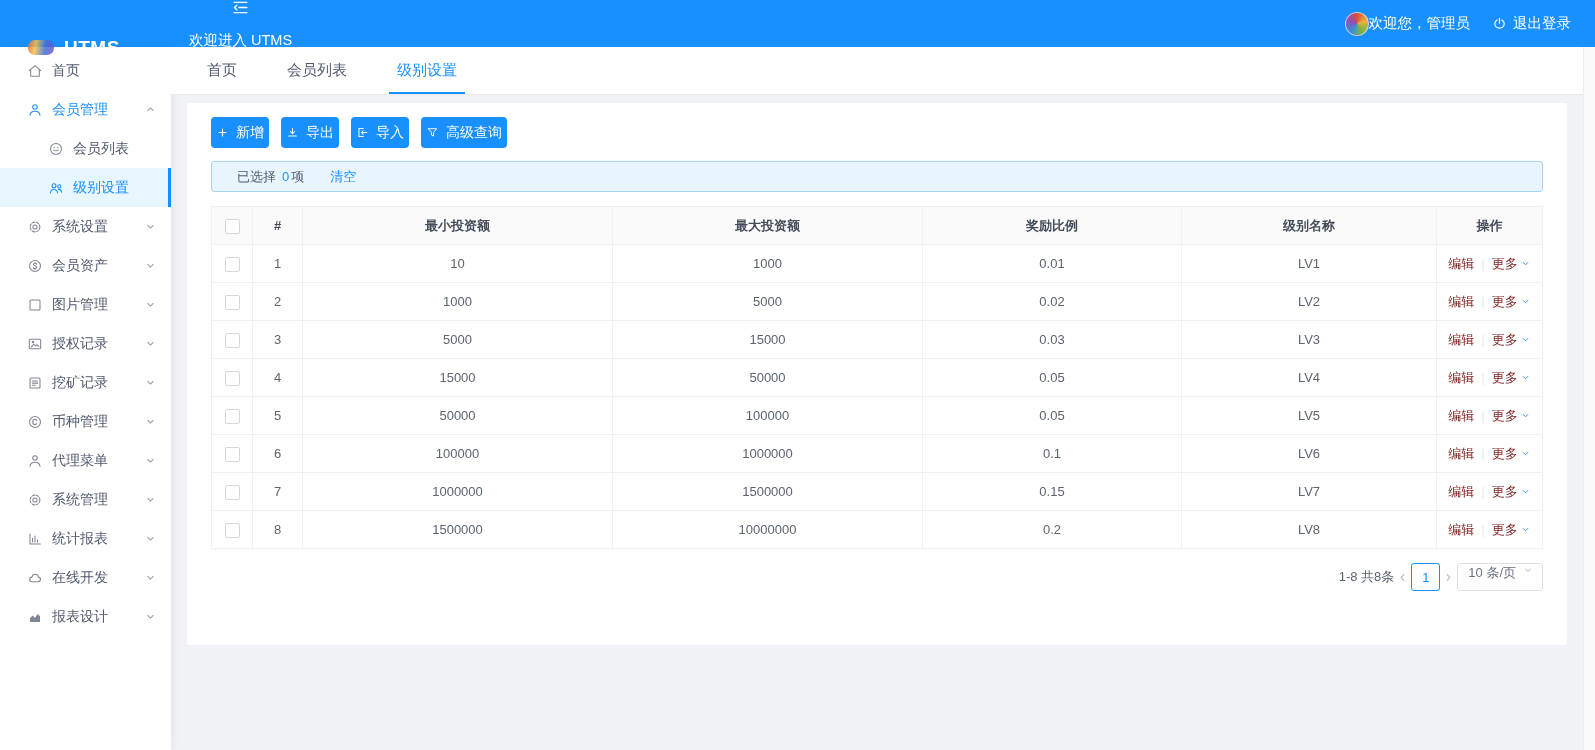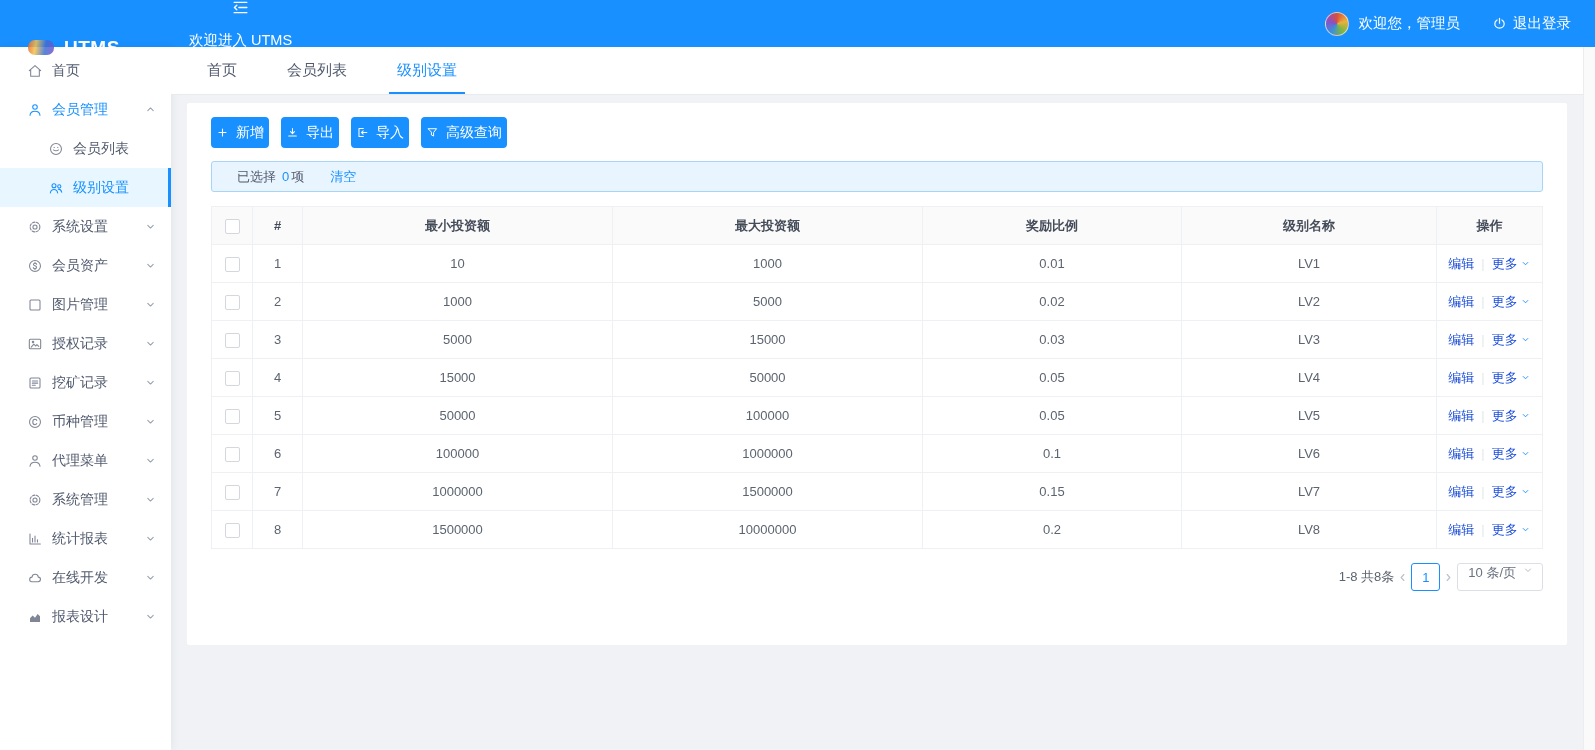--- a/index.html
+++ b/index.html
@@ -6,21 +6,21 @@
   html,body { width:1595px; height:750px; overflow:hidden; }
   body { font-family:"Liberation Sans","DejaVu Sans",sans-serif; background:#f0f2f5; color:#515a6e; }
 
   
   .topbar { height:47px; background:#1890ff; display:flex; align-items:center; color:#fff; }
   .logo-area { width:171px; display:flex; align-items:center; padding-left:28px; flex:none;margin-top:48px; }
   .logo-img { width:26px; height:15px; border-radius:7px;
     background:linear-gradient(100deg,#e8632a 0%,#f3c14d 30%,#3b6fd4 65%,#7a4fc9 100%); opacity:.85; }
   .logo-text { font-size:19px; font-weight:bold; margin-left:10px; letter-spacing:.5px; }
   .topbar-left { display:flex; align-items:center; gap:14px; padding-left:18px; font-size:14.5px;flex-direction:column; }
-  .topbar-right { margin-left:auto; display:flex; align-items:center; gap:10px; padding-right:24px; font-size:14.5px; }
+  .topbar-right { margin-left:auto; display:flex; align-items:center; padding-right:24px; font-size:14.5px; }
   .icon { display:inline-flex; align-items:center; justify-content:center; }
   .icon svg { display:block; }
   .collapse-btn { cursor:pointer; }
   .avatar { width:24px; height:24px; border-radius:50%;
     background:conic-gradient(#d94f3c,#e8b13c,#7db543,#3c8fd9,#8a4fc9,#d94f3c); border:1px solid rgba(255,255,255,.6); }
   .logout { display:flex; align-items:center; gap:6px; margin-left:22px; cursor:pointer; }
 
   
   .shell { display:flex; height:703px; }
   .sidebar { width:171px; flex:none; background:#fff; box-shadow:2px 0 8px rgba(29,35,41,.05); padding-top:4px; overflow:hidden; }
@@ -58,21 +58,21 @@
   .select-bar .clear-link { color:#1890ff; margin-left:26px; cursor:pointer; }
 
   
   table { width:100%; border-collapse:collapse; table-layout:fixed; font-size:13px; }
   th, td { border:1px solid #eef0f3; height:38px; text-align:center; padding:0 8px; overflow:hidden; white-space:nowrap; }
   thead th { background:#fafafa; color:#42485 e; color:#454c59; font-weight:600; }
   tbody td { color:#5c6470; background:#fff; }
   col.c-check { width:41px; } col.c-idx { width:50px; } col.c-min { width:310px; }
   col.c-max { width:310px; } col.c-ratio { width:259px; } col.c-level { width:255px; }
   .checkbox { width:15px; height:15px; border:1px solid #d4d7dc; border-radius:2px; background:#fff; display:inline-block; vertical-align:middle; cursor:pointer; }
-  .link { color:#1d4ed8; cursor:pointer; }
+  .link { color:#7f1d1d; cursor:pointer; }
   .act-sep { color:#e3e6ea; margin:0 7px; }
   .more-wrap { display:inline-flex; align-items:center; gap:2px; }
   .more-wrap .icon { color:#1890ff; }
 
   
   .pagination { display:flex; justify-content:flex-end; align-items:center; gap:2px; margin-top:14px; font-size:13px; color:#5c6470; }
   .pg-chev { color:#bcc2cb; cursor:pointer; }
   .pg-page { min-width:29px; height:28px; border:1px solid #1890ff; color:#1890ff; border-radius:3px;
     display:flex; align-items:center; justify-content:center; background:#fff; cursor:pointer; }
   .pg-size { height:28px; border:1px solid #dcdfe6; border-radius:3px; background:#fff; color:#6a7180;

